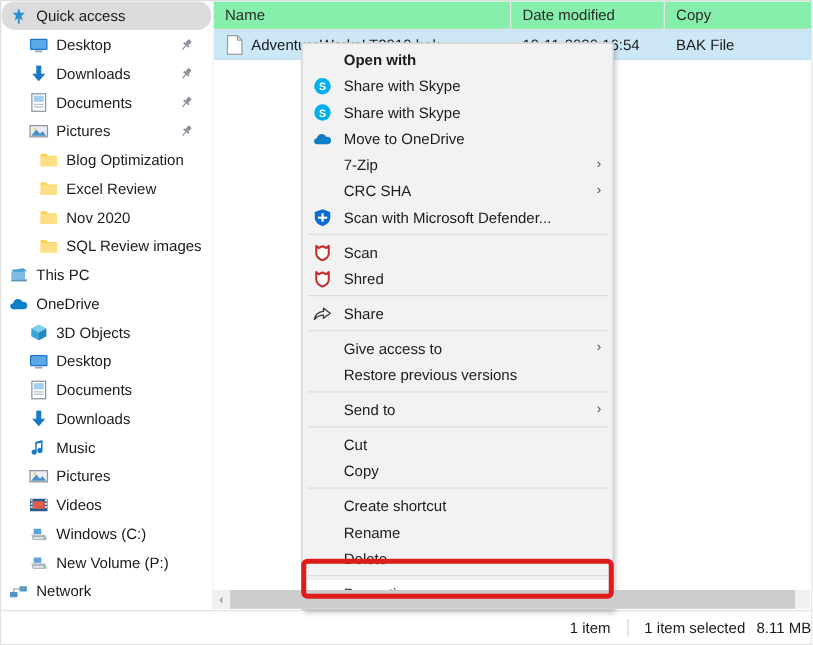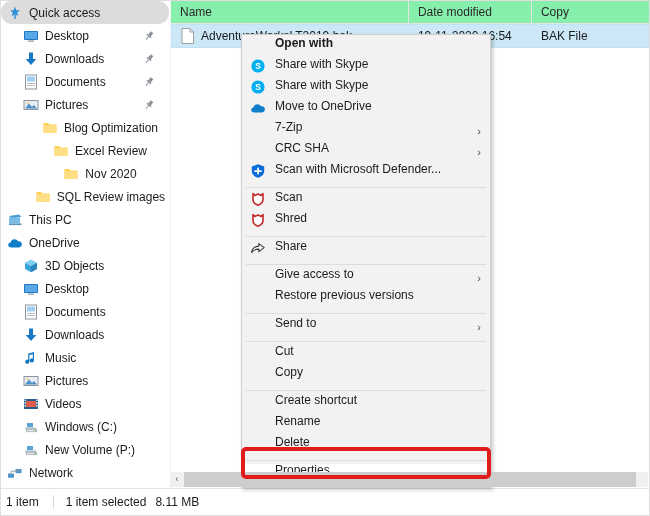--- a/index.html
+++ b/index.html
@@ -54,21 +54,21 @@
   .nav-icon {
     width: 16px;
     height: 16px;
     margin-right: 6px;
     flex: 0 0 16px;
     display: inline-block;
     position: relative;
   }
   .indent-0 { padding-left: 6px; }
   .indent-1 { padding-left: 22px; }
-  .indent-2 { padding-left: 30px; justify-content: center; }
+  .indent-2 { padding-left: 30px; }
 
   .pin {
     position: absolute;
     right: 14px;
     top: 6px;
     width: 12px;
     height: 12px;
     color: #8a8f98;
     font-size: 11px;
     line-height: 12px;
@@ -144,20 +144,21 @@
     border: 1px solid #cfcfcf;
     box-shadow: 2px 2px 4px rgba(0,0,0,0.22);
     box-sizing: border-box;
     padding: 2px 0 2px 0;
     z-index: 30;
   }
   .menu-item {
     position: relative;
     height: 21px;
     display: flex;
+    align-items: center;
     padding-left: 8px;
     box-sizing: border-box;
     white-space: nowrap;
   }
   .menu-item .mi-icon {
     width: 16px;
     height: 16px;
     margin-right: 9px;
     flex: 0 0 16px;
     position: relative;
@@ -236,20 +237,21 @@
     position: absolute;
     left: 0;
     bottom: 0;
     width: 100%;
     height: 27px;
     background: #ffffff;
     border-top: 1px solid #e3e3e3;
     display: flex;
     align-items: center;
     box-sizing: border-box;
+    justify-content: flex-end;
   }
   .status-seg {
     font-size: 12px;
     color: #1b1b1b;
     line-height: 1;
     white-space: nowrap;
   }
   #status-items { padding-left: 5px; }
   #status-divider {
     width: 1px;

